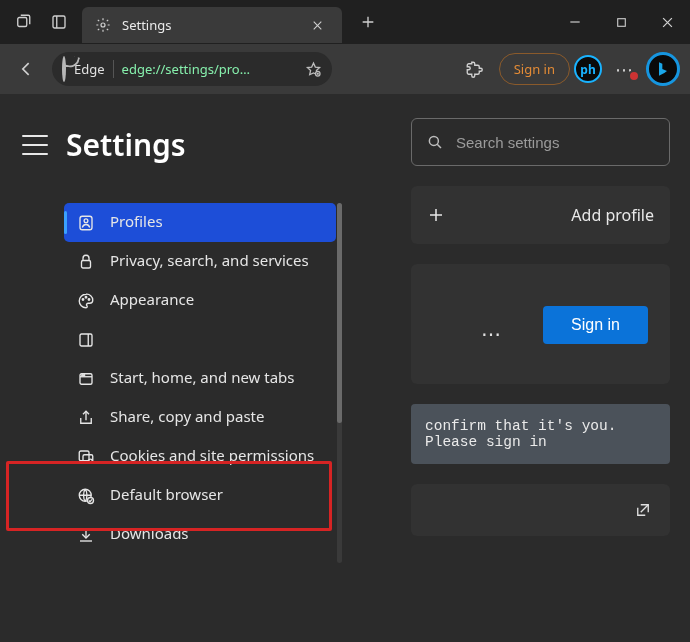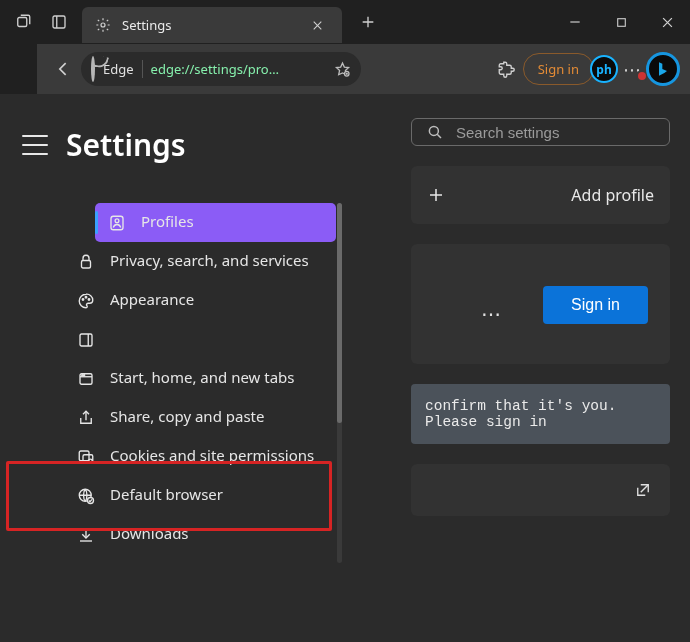--- a/index.html
+++ b/index.html
@@ -34,21 +34,21 @@
   .tab-close { width:26px; height:26px; display:flex; align-items:center; justify-content:center; color:#cfcfcf; border-radius:4px; }
   .newtab { width:40px; height:40px; display:flex; align-items:center; justify-content:center; color:#cfcfcf; margin-left:6px; }
   .win-controls { margin-left:auto; display:flex; }
   .win-btn { width:46px; height:44px; display:flex; align-items:center; justify-content:center; color:#d0d0d0; }
   
   .toolbar {
     height: 50px;
     background:#3a3a3a;
     display:flex; align-items:center;
     padding: 0 10px;
-    margin-left: 37px;
+    gap: 8px;
   }
   .tbtn { width:34px; height:34px; display:flex; align-items:center; justify-content:center; color:#d0d0d0; border-radius:6px; }
   .omnibox {
     display:flex; align-items:center;
     background:#2b2b2b;
     border-radius: 18px;
     height: 34px;
     padding: 0 10px;
     gap: 8px;
     width: 280px;
@@ -85,40 +85,40 @@
   .nav-scroll-thumb { position:absolute; right:-6px; top:0; width:5px; height:220px; background:#6a6a6a; border-radius:3px; }
   .nav-item {
     display:flex; align-items:flex-start; gap:14px;
     padding: 9px 12px;
     border-radius:5px;
     color:#e6e6e6;
     font-size:15px;
     position:relative;
     line-height:1.3;
   }
-  .nav-item.active { background:#8b5cf6;margin-left:31px; }
+  .nav-item.active { background:#1d4ed8; }
   .nav-item.active::before {
     content:""; position:absolute; left:0; top:8px; bottom:8px; width:3px; background:#3aa0ff; border-radius:2px;
   }
   .nav-icon { width:20px; height:20px; flex-shrink:0; display:flex; align-items:center; justify-content:center; color:#e6e6e6; margin-top:1px;}
   .nav-label { flex:1; }
   .highlight-box {
     position:absolute;
     border:3px solid #d62424;
     pointer-events:none;
     left:6px; top:461px;
     width:326px; height:70px;
     border-radius:2px;
   }
   
   .right-pane { flex:1; background:#2b2b2b; padding: 24px 20px 0 20px; display:flex; flex-direction:column; gap:20px; }
   .search-box {
     display:flex; align-items:center; gap:12px;
     border:1px solid #6a6a6a; border-radius:6px;
-    height:28px; padding:4px 14px;
+    height:48px; padding:4px 14px;
     background:#2b2b2b;
   }
   .search-box input {
     flex:1; background:transparent; border:none; outline:none;
     color:#e8e8e8; font-size:15px;
   }
   .search-box input::placeholder { color:#9b9b9b; }
   .card {
     background:#323232; border-radius:6px;
     padding: 18px 16px;

